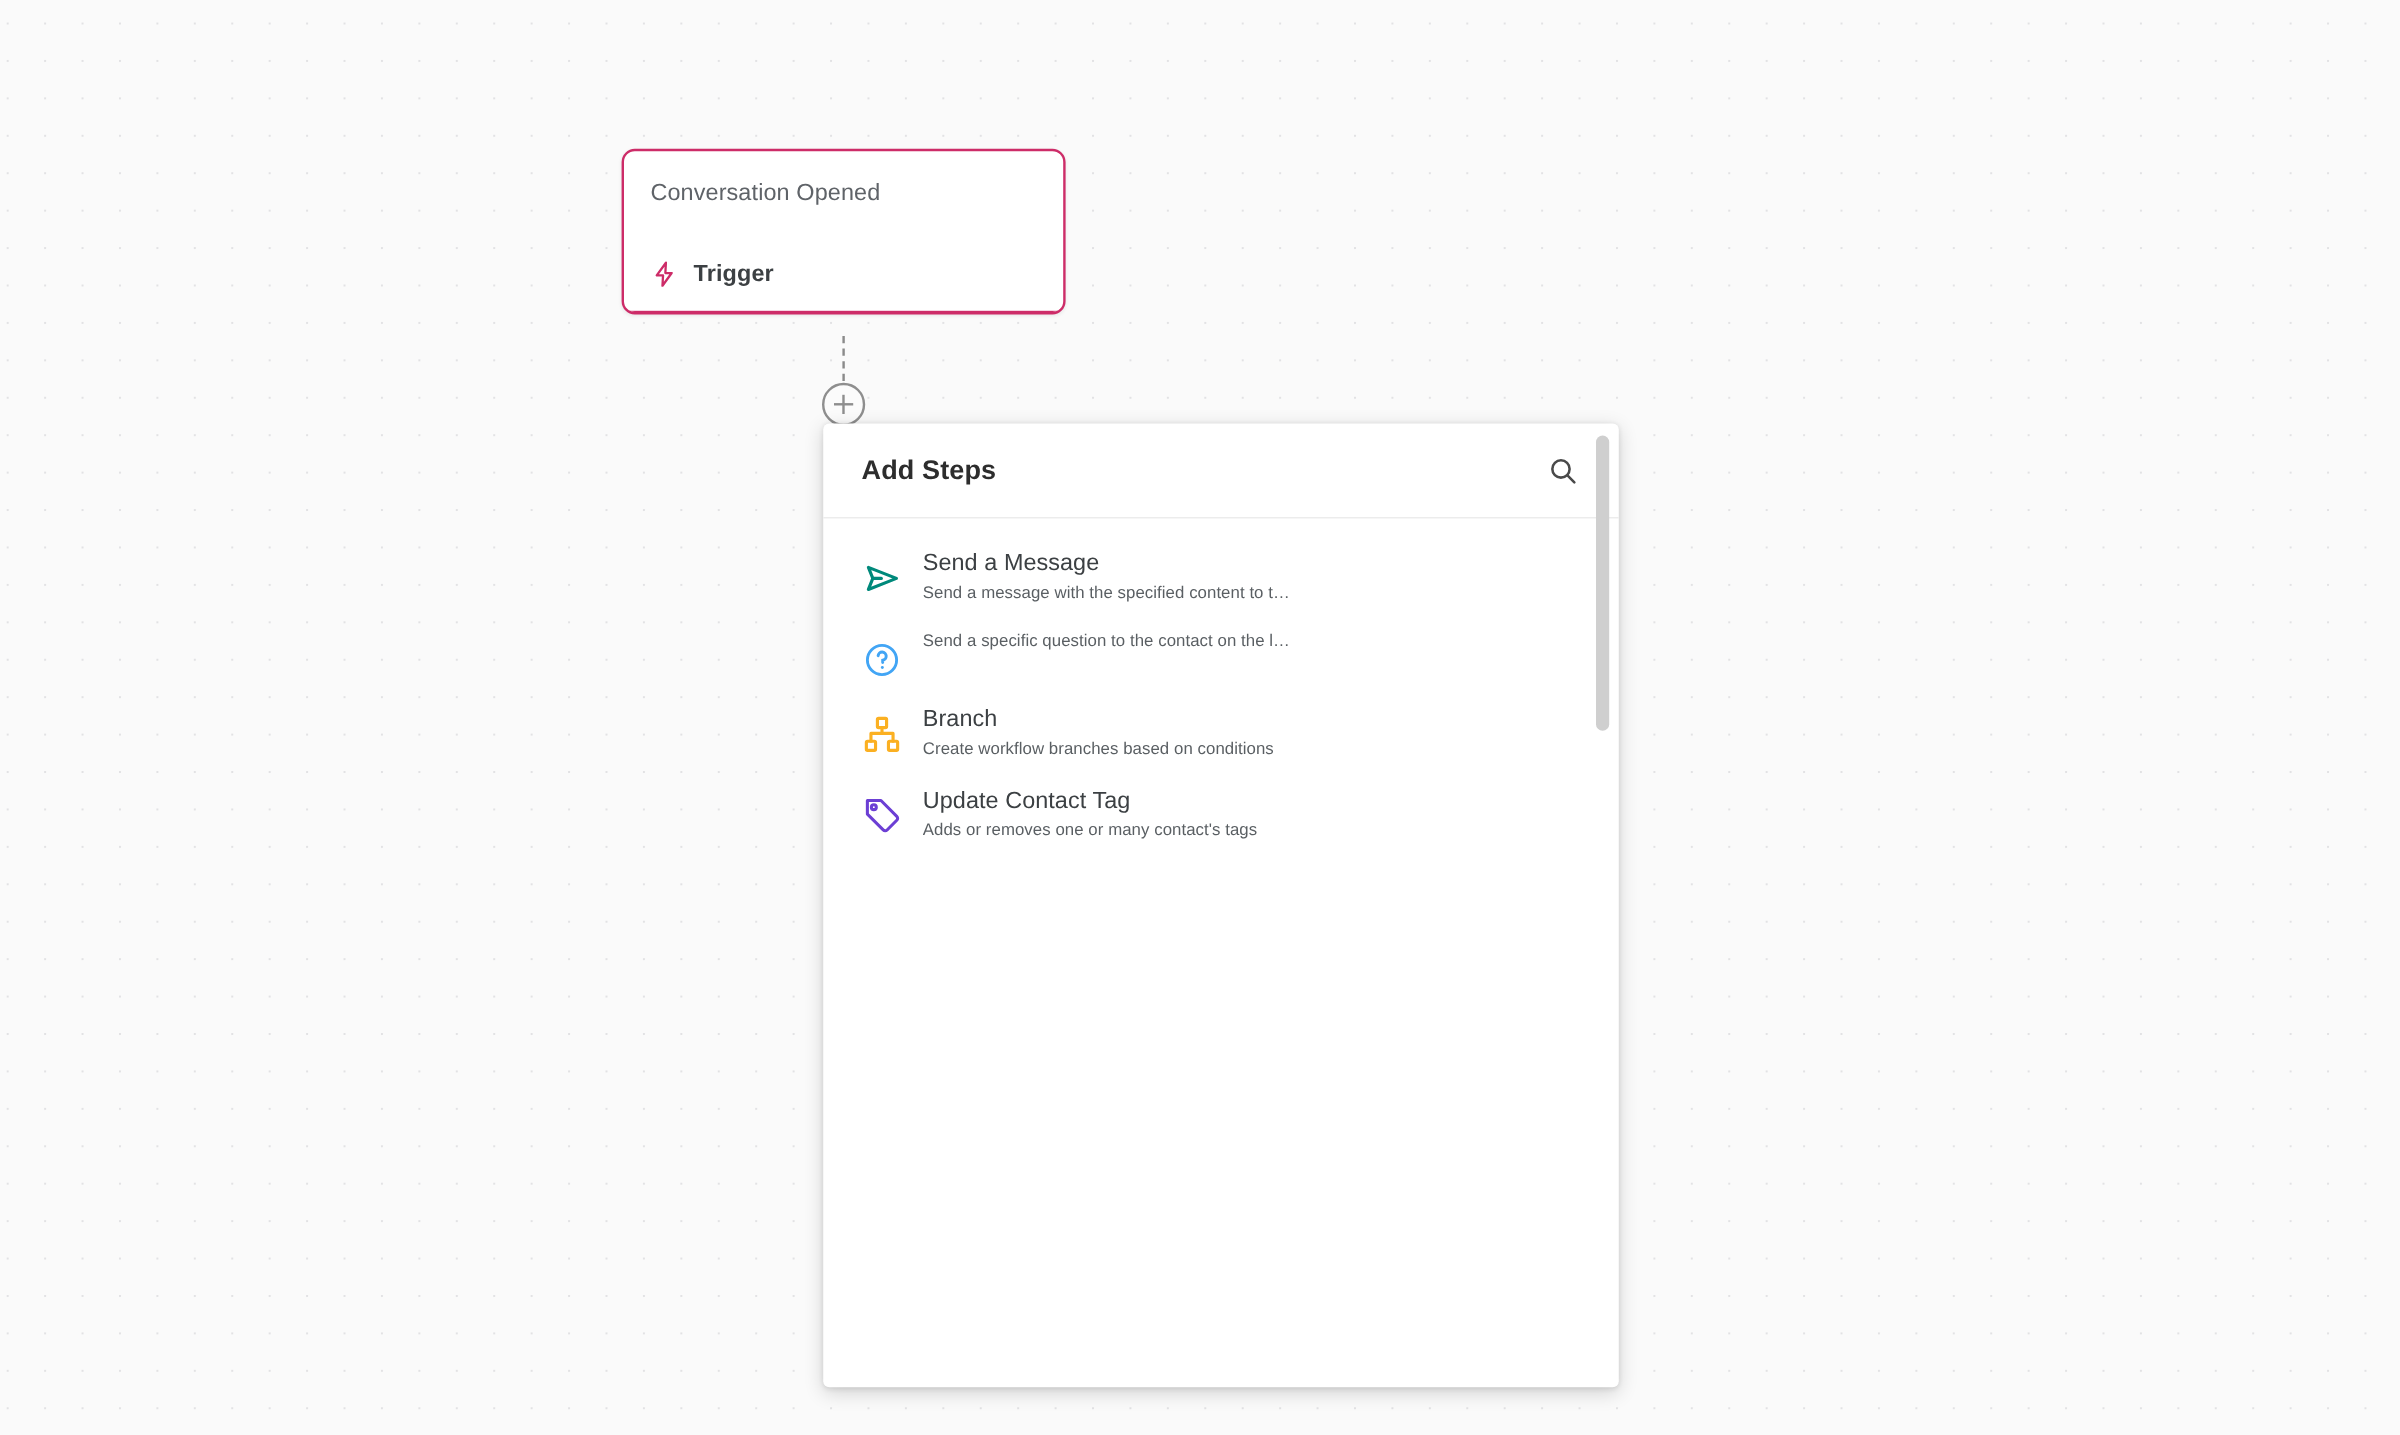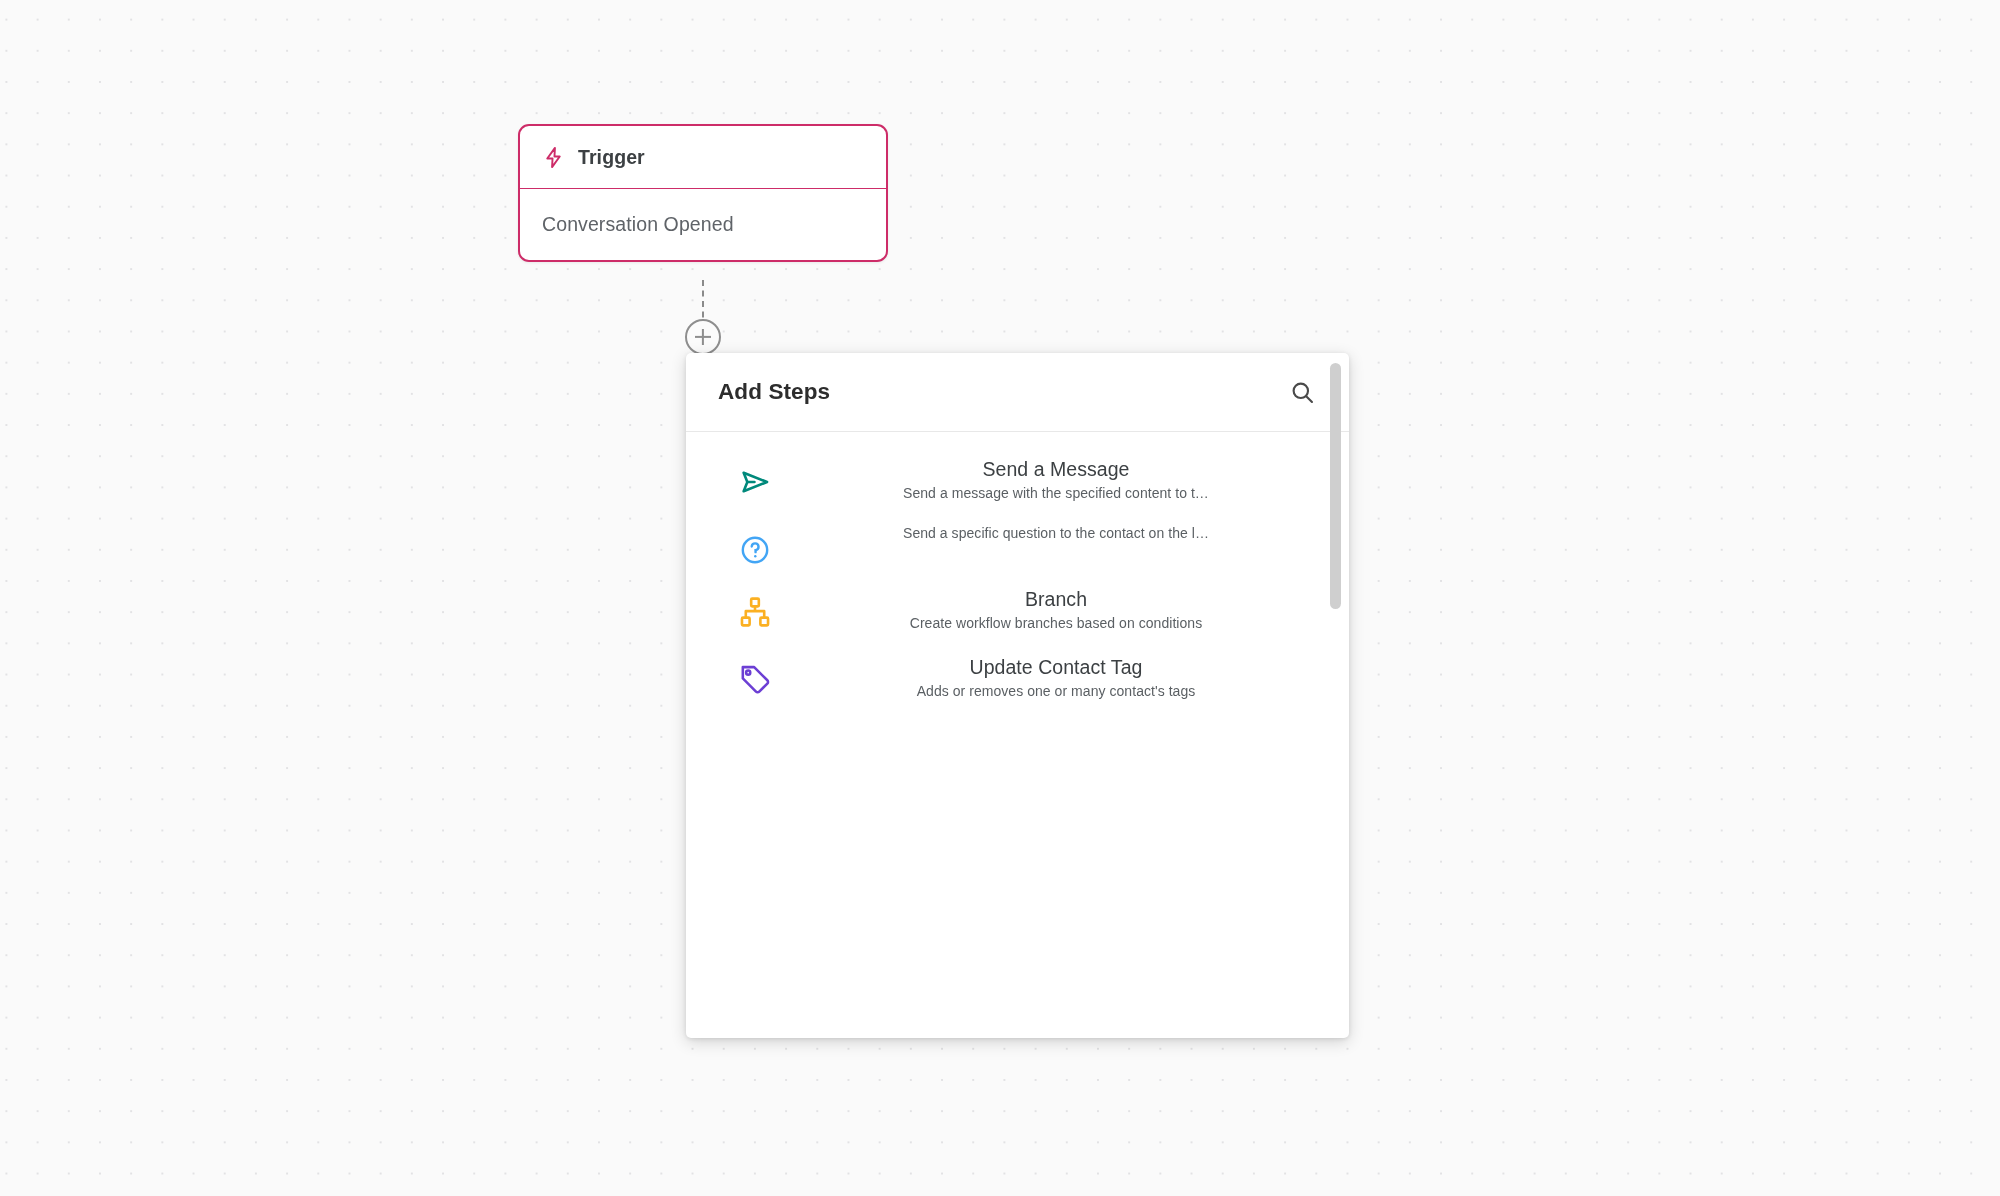--- a/index.html
+++ b/index.html
@@ -103,27 +103,26 @@
     height: 2.2px; width: 15.6px;
     transform: translateY(-50%);
   }
 
   
   #add-steps-panel {
     position: absolute;
     left: 686px;
     top: 353px;
     width: 663px;
-    height: 685px;
+    height: 803px;
     background: #ffffff;
     border-radius: 5px;
     box-shadow: 0 4px 16px rgba(0,0,0,0.16), 0 1px 4px rgba(0,0,0,0.10);
     box-sizing: border-box;
     overflow: hidden;
-    text-align: center;
   }
   #panel-header {
     display: flex;
     align-items: center;
     justify-content: space-between;
     height: 79px;
     padding: 0 33px 0 32px;
     border-bottom: 1px solid #e8e8e8;
     box-sizing: border-box;
   }
@@ -140,21 +139,21 @@
     flex: none;
   }
 
   #steps-list {
     padding: 14px 0 0 0;
   }
   .step-item {
     display: flex;
     align-items: flex-start;
     gap: 17px;
-    padding: 9px 26px 9px 52px;
+    padding: 9px 26px 9px 32px;
     cursor: pointer;
     box-sizing: border-box;
   }
   .step-icon {
     width: 34px;
     height: 34px;
     flex: none;
     margin-top: 10px;
   }
   .step-text {
@@ -199,30 +198,30 @@
     background: #cfcfcf;
     cursor: pointer;
   }
 </style>
 </head>
 <body>
 
 <div id="canvas"></div>
 
 <div id="trigger-node">
+  <div id="trigger-body">
+    <span class="label">Conversation Opened</span>
+  </div>
   <div id="trigger-header">
     <span style="display:flex;flex:none;">
       <svg width="23" height="25" viewBox="0 0 24 24" fill="none" stroke="#cd2c68" stroke-width="2" stroke-linejoin="round" stroke-linecap="round">
         <path d="M13.5 2 L5.5 13 L11 13 L10.5 22 L18.5 11 L13 11 Z"></path>
       </svg>
     </span>
     <span class="label">Trigger</span>
-  </div>
-  <div id="trigger-body">
-    <span class="label">Conversation Opened</span>
   </div>
 </div>
 
 <div id="connector-line"></div>
 <div id="add-step-button"></div>
 
 <div id="add-steps-panel">
 
   <div id="panel-header">
     <span id="panel-title">Add Steps</span>

